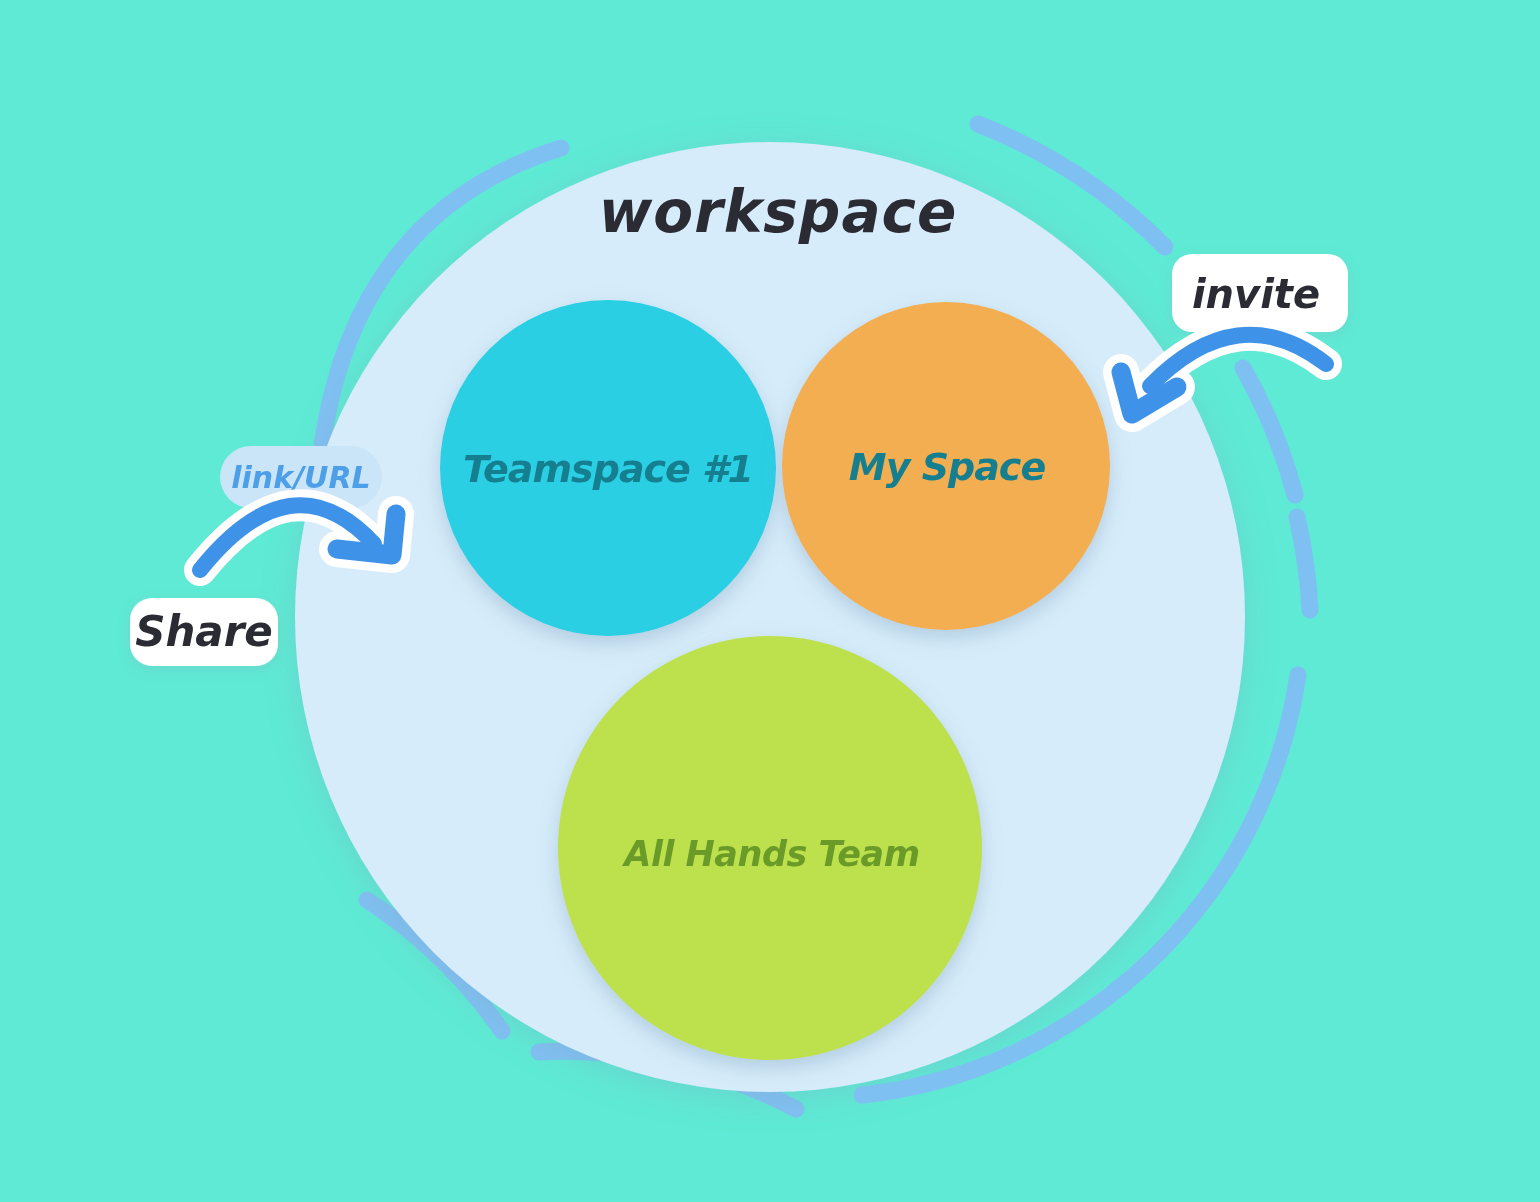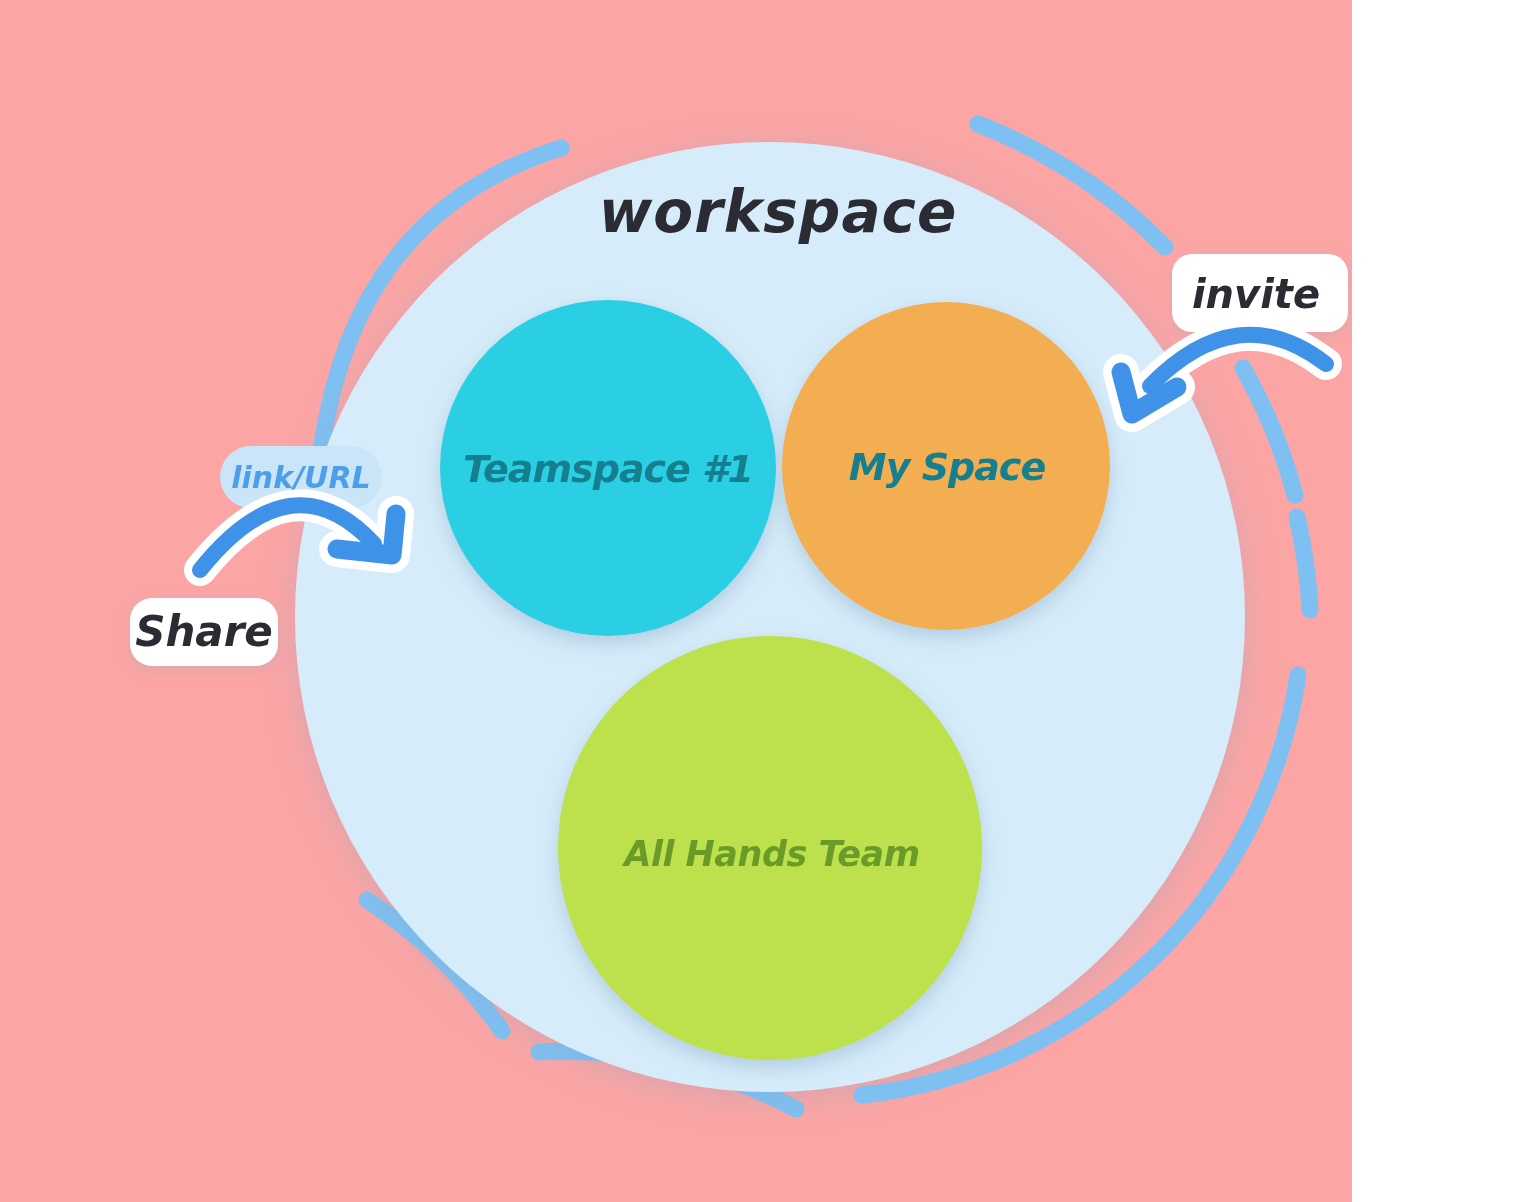--- a/index.html
+++ b/index.html
@@ -1,16 +1,16 @@
 <!DOCTYPE html>
 <html><head>
 <meta charset="utf-8">
 <style>
   html,body{margin:0;padding:0;background:#ffffff;}
-  .stage{position:relative;width:1352px;height:1202px;background:#fca5a5;overflow:hidden;}
+  .stage{position:relative;width:1540px;height:1202px;background:#5eead4;overflow:hidden;}
   svg{position:absolute;inset:0;}
   text{
     font-family:"DejaVu Sans","Liberation Sans",sans-serif;
     font-weight:bold;font-style:italic;text-anchor:middle;
   }
   .t-workspace{font-size:58px;letter-spacing:1px;}
   .t-circle{font-size:38px;letter-spacing:-1px;}
   .t-allhands{font-size:35px;letter-spacing:-0.5px;}
   .t-invite{font-size:40px;}
   .t-share{font-size:42px;}

